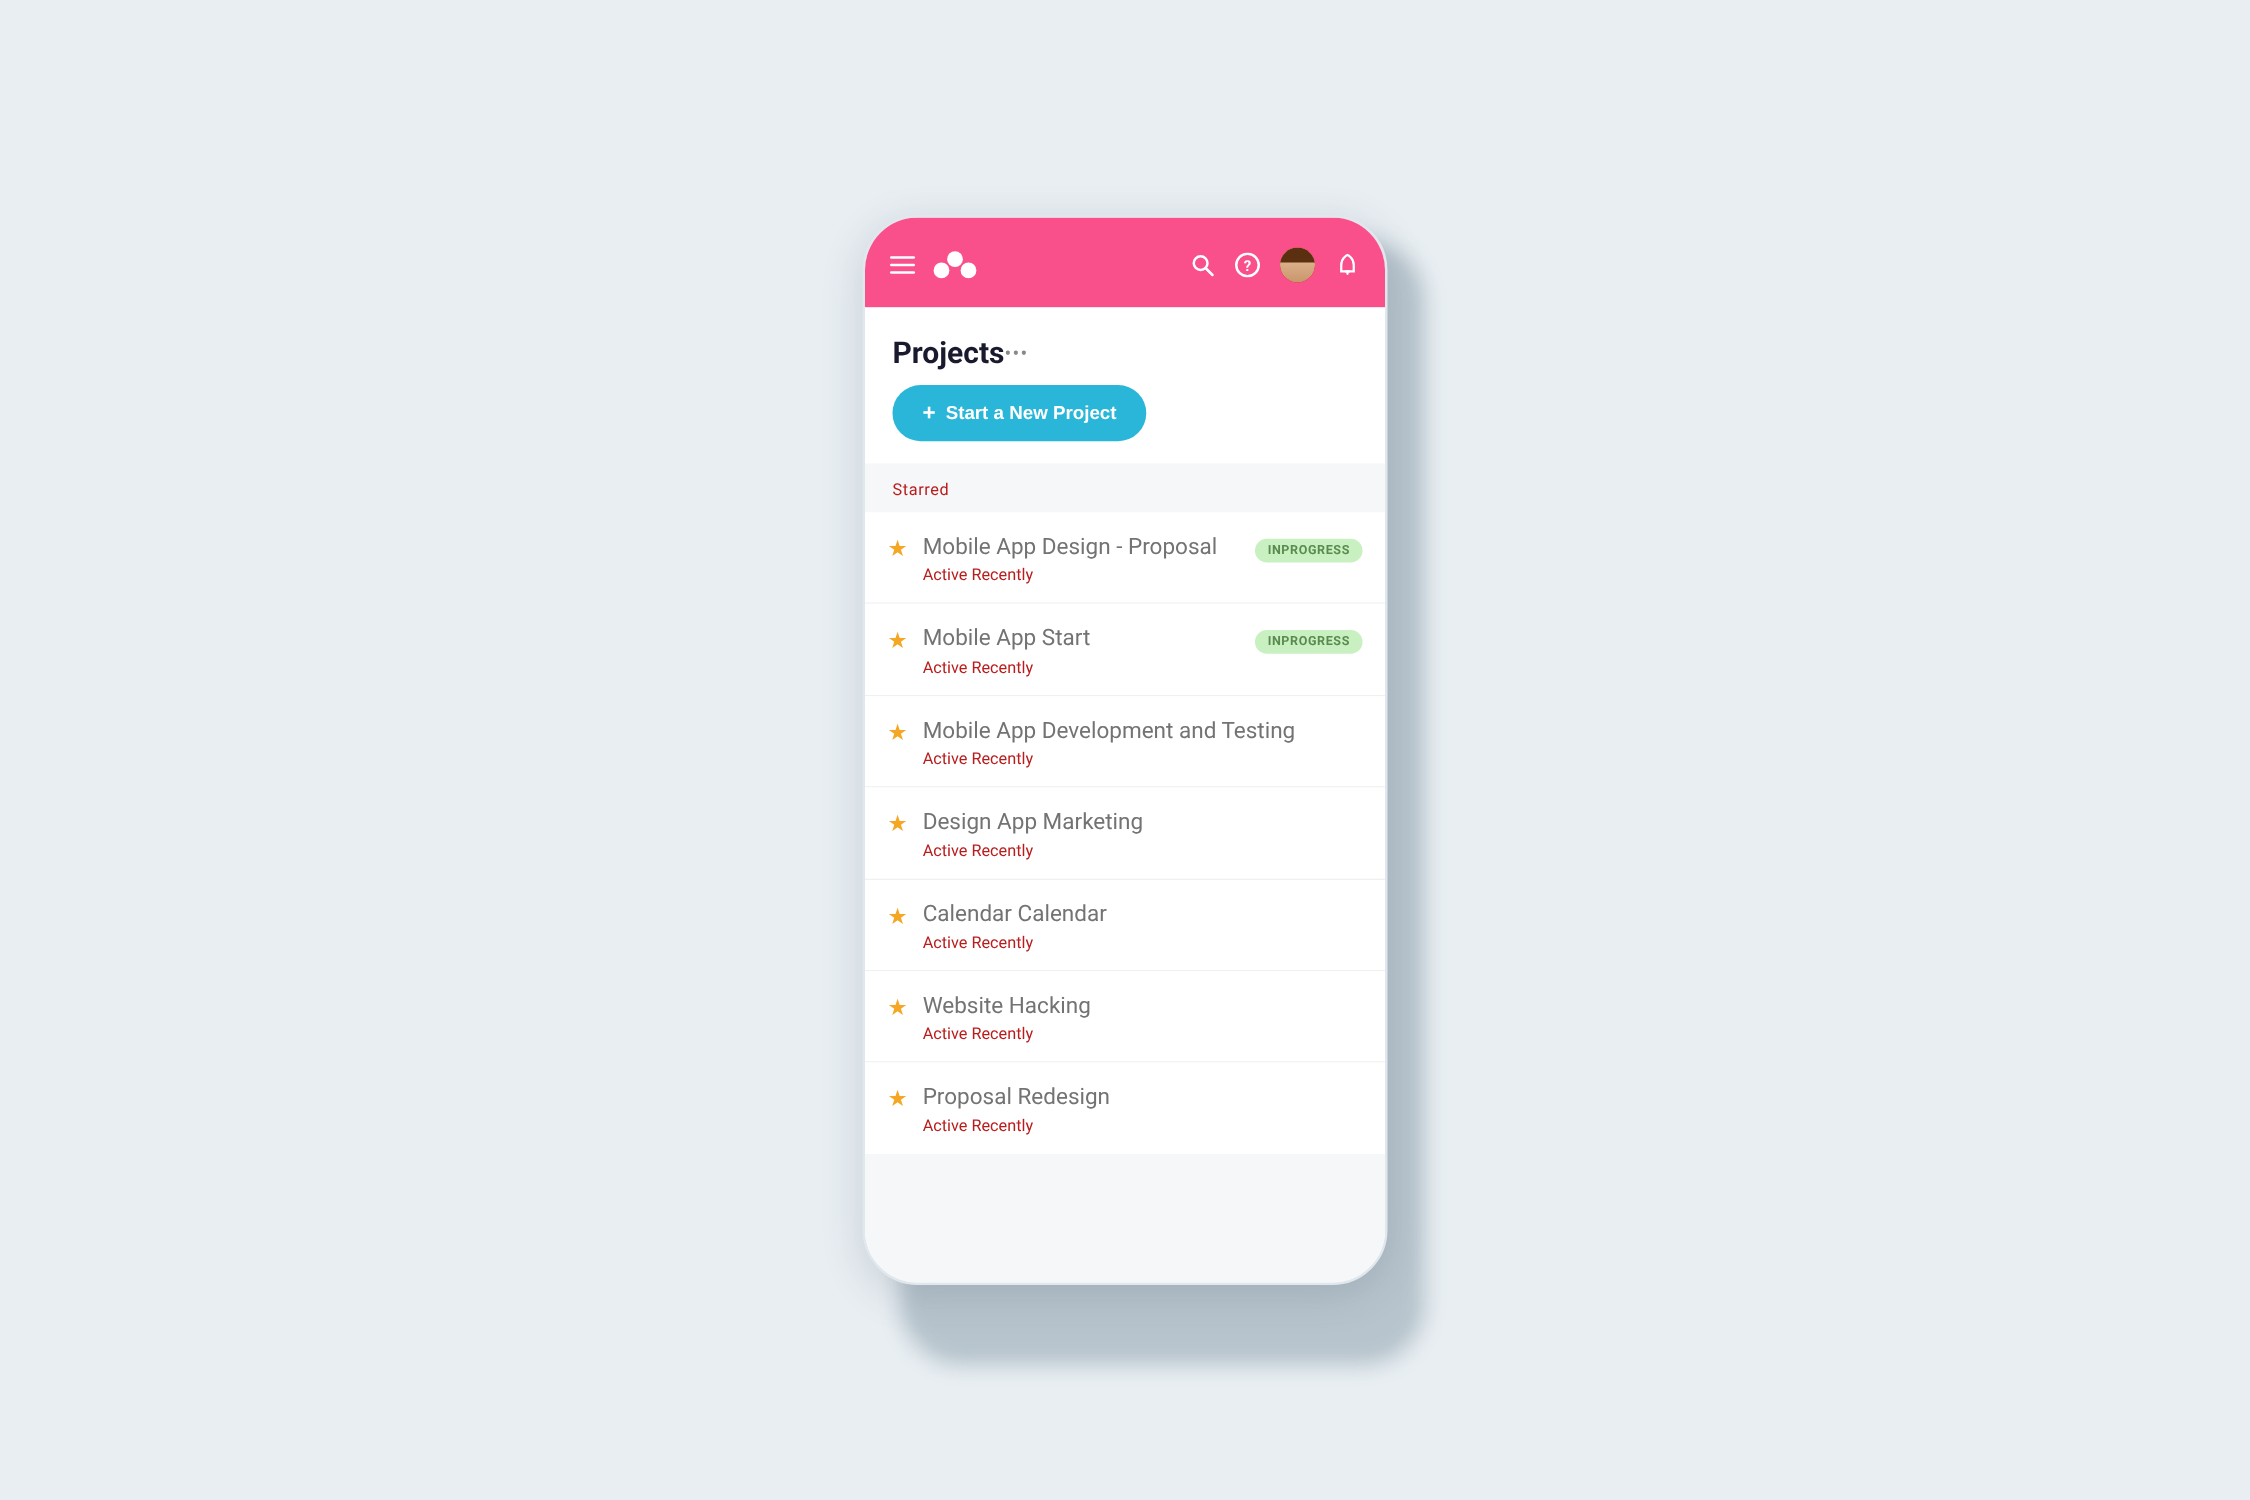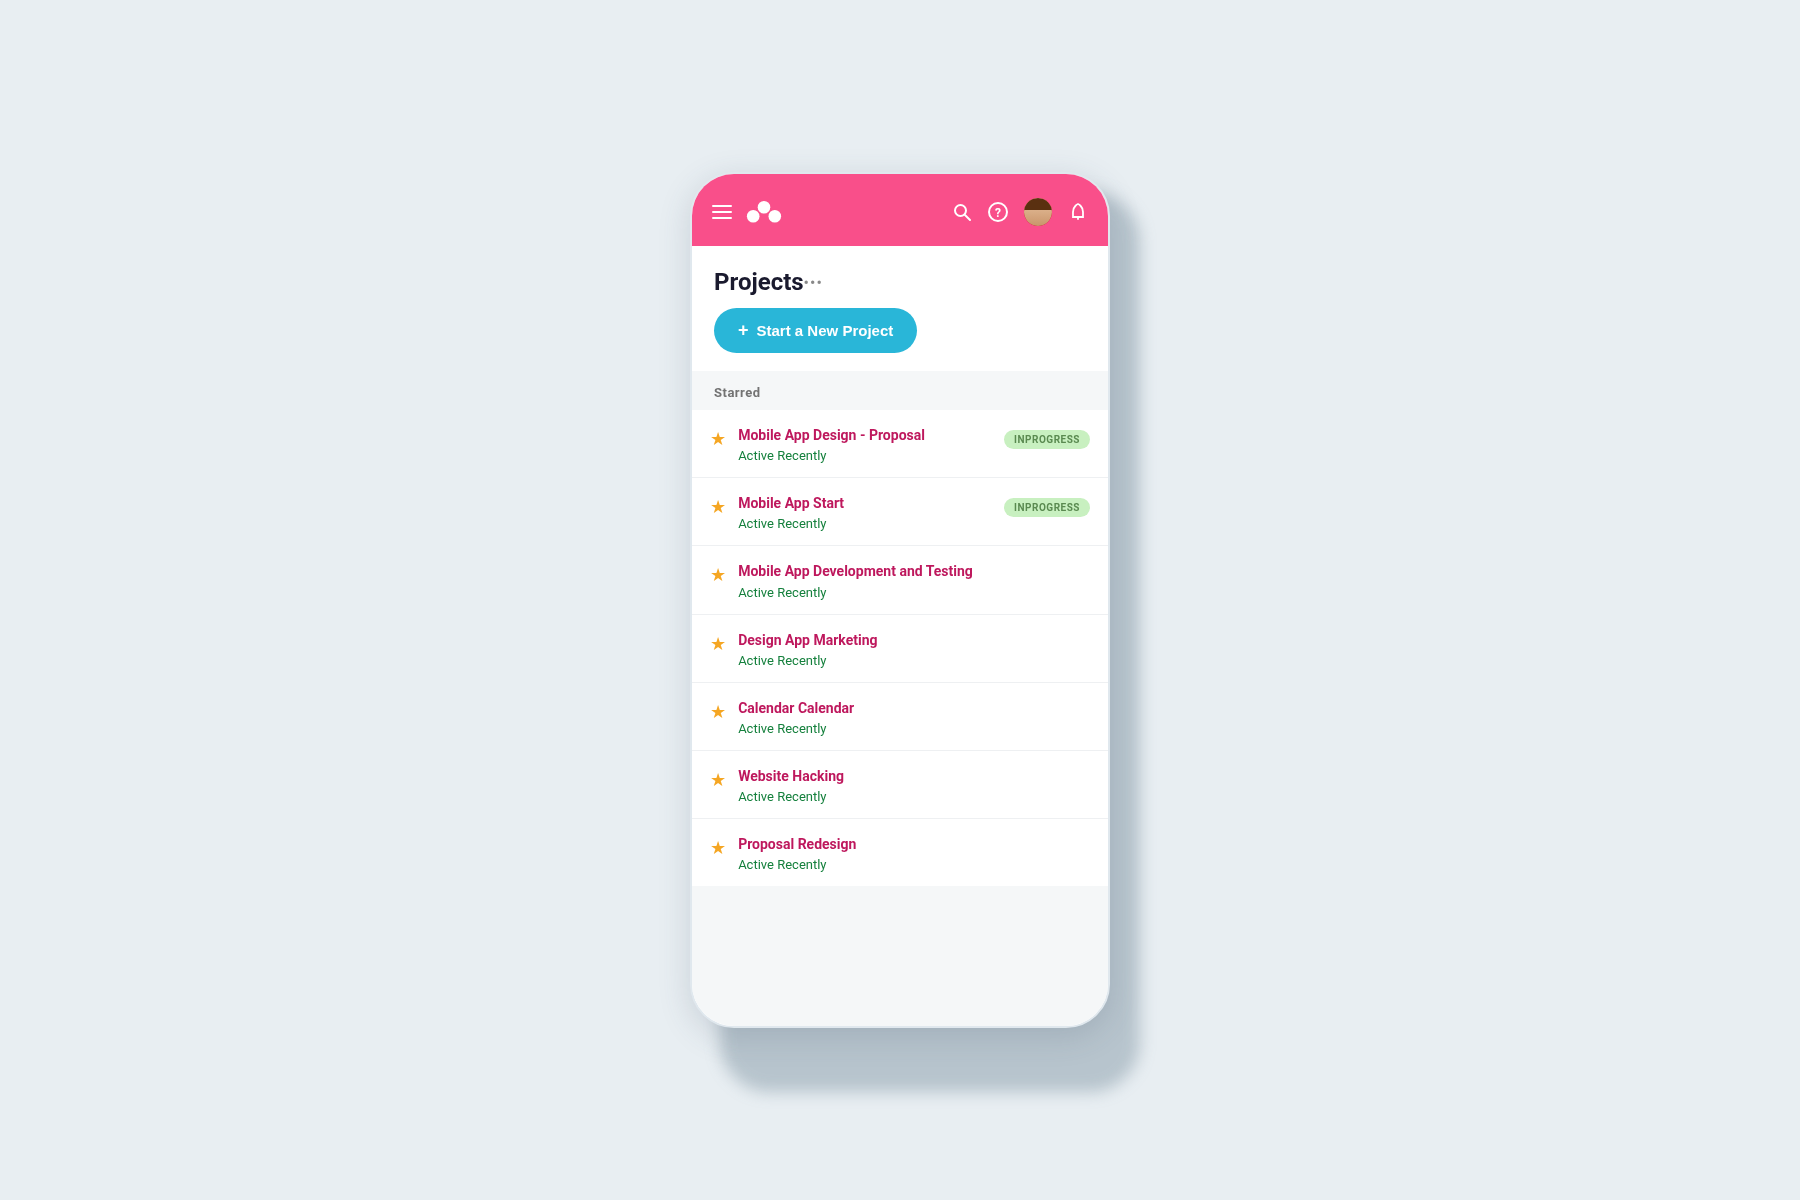--- a/index.html
+++ b/index.html
@@ -182,22 +182,22 @@
     .new-project-btn .plus {
       font-size: 18px;
       font-weight: 700;
     }
 
     
     .section-label {
       background: #f5f7f8;
       padding: 14px 22px 10px 22px;
       font-size: 13px;
-      font-weight: 700;
-      color: #737373;
+      font-weight: 400;
+      color: #b91c1c;
       letter-spacing: 0.5px;
       text-transform: none;
     }
 
     
     .project-list {
       background: #fff;
     }
 
     .project-item {
@@ -220,30 +220,30 @@
       margin-right: 12px;
       margin-top: 2px;
       flex-shrink: 0;
     }
 
     .project-info {
       flex: 1;
     }
 
     .project-name {
-      font-size: 14px;
-      font-weight: 700;
-      color: #be185d;
+      font-size: 18px;
+      font-weight: 400;
+      color: #737373;
       line-height: 1.3;
       margin-bottom: 4px;
     }
 
     .project-status-text {
       font-size: 13px;
-      color: #15803d;
+      color: #b91c1c;
     }
 
     .project-badge {
       margin-left: auto;
       flex-shrink: 0;
       padding-top: 2px;
     }
 
     .badge-inprogress {
       background: #c8f0c0;

